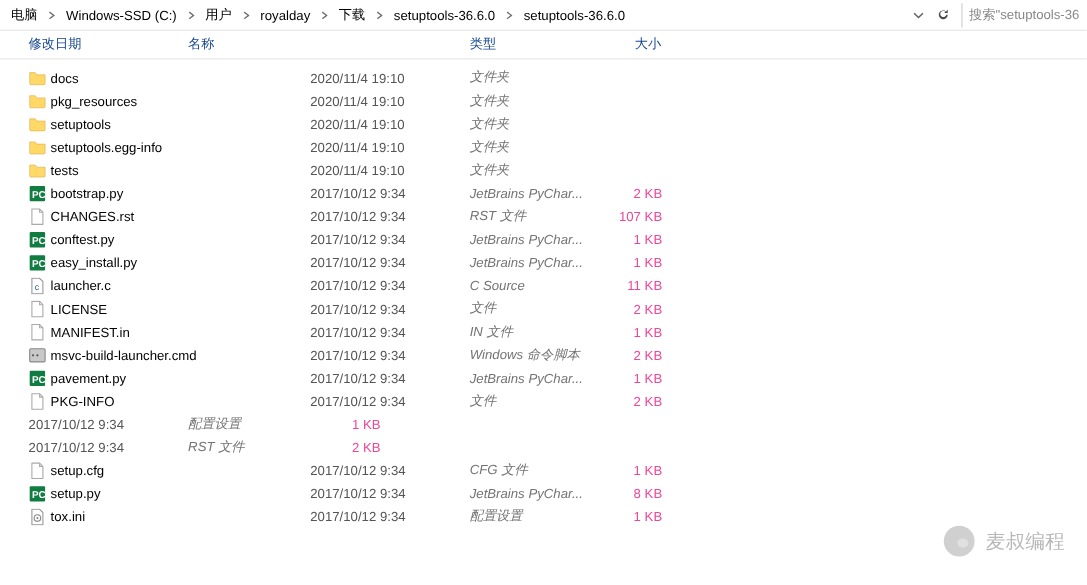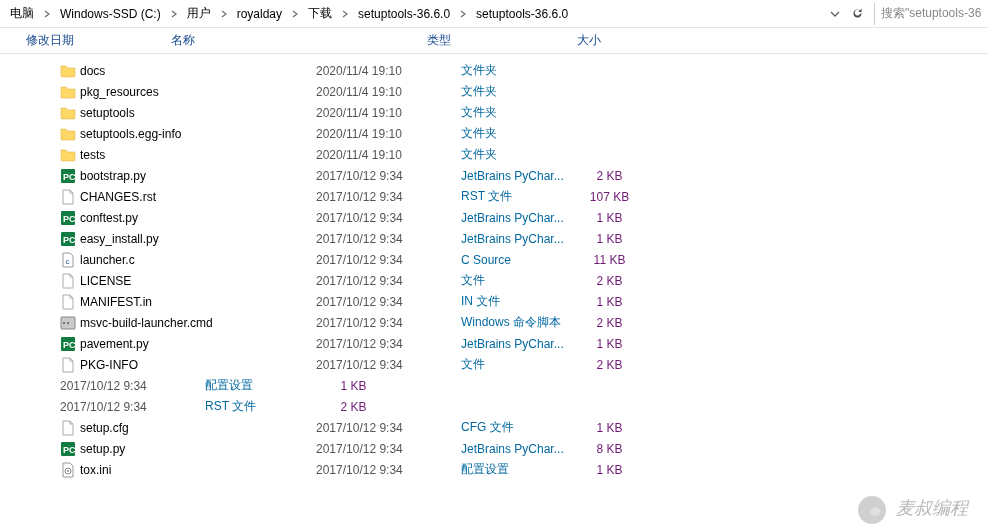--- a/index.html
+++ b/index.html
@@ -83,44 +83,43 @@
       cursor: pointer;
       display: flex;
       align-items: center;
       height: 100%;
       border-right: 1px solid transparent;
     }
     .col-name { width: 256px; }
     .col-date { width: 145px; }
     .col-type { width: 122px; }
     .col-size { width: 65px; justify-content: flex-end; text-align: right;}
-    .file-list { padding-top: 6px; margin-left: 34px; }
+    .file-list { padding-top: 6px; }
     .row {
       display: flex;
       align-items: center;
       height: 21px;
       padding-left: 20px;
       cursor: pointer;
     }
     .cell { padding: 0 6px; white-space: nowrap; overflow: hidden; }
     .cell-name { width: 256px; display: flex; align-items: center; gap: 4px;}
     .cell-date { width: 145px; color: #555; }
-    .cell-type { width: 122px; color: #0369a1; text-overflow: ellipsis; }
-    .cell-size { width: 65px; text-align: center; color: #701a75; }
+    .cell-type { width: 122px; color: #737373; text-overflow: ellipsis; font-style: italic; }
+    .cell-size { width: 65px; text-align: right; color: #ec4899; }
     .ficon { width: 16px; height: 16px; flex: 0 0 16px; display: inline-flex; align-items: center; justify-content: center;}
     .watermark {
       position: absolute;
       right: 20px;
-      bottom: 8px;
-      display: flex;
-      align-items: flex-start;
+      bottom: 26px;
+      display: flex;
+      align-items: center;
       gap: 10px;
       color: #b8b8b8;
       font-size: 18px;
-      font-style: italic;
       font-family: "KaiTi","STKaiti",serif;
     }
     .wm-logo {
       width: 28px; height: 28px; border-radius: 50%;
       background: #d0d0d0;
       display:flex;align-items:center;justify-content:center;
       color:#fff;font-size:14px;font-style:normal;
     }
   </style>
 </head>

